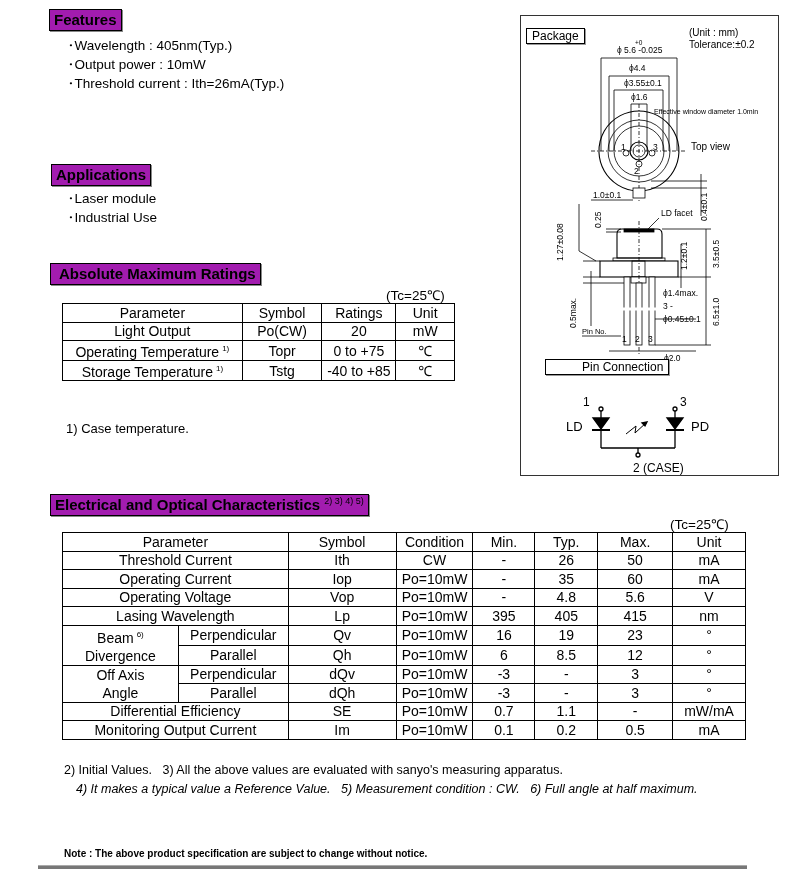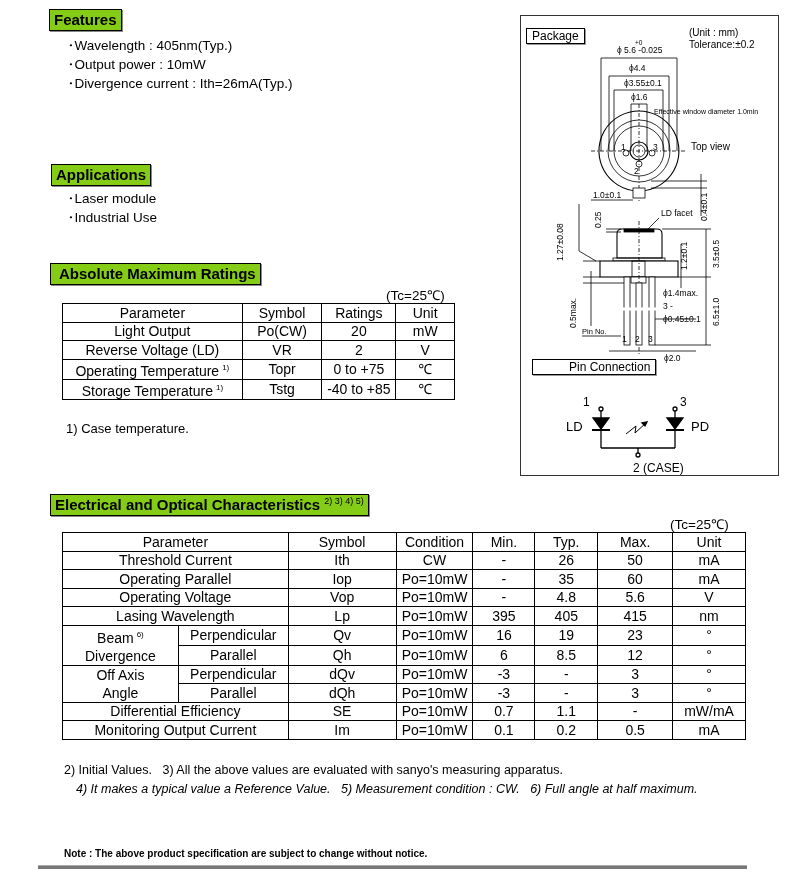--- a/index.html
+++ b/index.html
@@ -1,38 +1,38 @@
 <!DOCTYPE html>
 <html><head>
 <meta charset="utf-8">
 <style>
   html, body { margin:0; padding:0; background:#ffffff; }
   body { width:800px; height:869px; position:relative; overflow:hidden; font-family:"Liberation Sans", sans-serif; color:#000; }
-  .sec-title { position:absolute; border:1.5px solid #000; padding:1px 4px 2px 4px; font-size:15px; font-weight:bold; background:#84cc16; white-space:nowrap; box-shadow:1px 1px 0 #888; }
+  .sec-title { position:absolute; border:1.5px solid #000; padding:1px 4px 2px 4px; font-size:15px; font-weight:bold; background:#a21caf; white-space:nowrap; box-shadow:1px 1px 0 #888; }
   .sec-title sup { font-size:9px; font-weight:normal; margin-left:4px; }
   .bullets { position:absolute; font-size:13.5px; line-height:19.2px; }
   .bullets div::before { content:"・"; margin-right:-3px; }
   table.spec { position:absolute; border-collapse:collapse; font-size:14px; }
   table.spec td { border:1.3px solid #000; text-align:center; padding:0 2px; height:17.5px; line-height:16px; white-space:nowrap; }
   table.spec sup { font-size:8px; vertical-align:6px; margin-left:3px; }
   .tc { position:absolute; font-size:13.5px; }
   .note { position:absolute; font-size:12.5px; white-space:nowrap; }
   .pkg { position:absolute; left:481px; top:15px; width:257px; height:459px; border:1.5px solid #333;margin-left:39px; }
   .pkg-label { position:absolute; border:1.3px solid #000; padding:0 5px; font-size:12px; background:#fff; box-shadow:1px 1px 0 #999; }
   .bottom-rule { position:absolute; left:38px; top:865px; width:709px; height:4px; background:#777; border-top:1px solid #aaa; }
   svg text { font-family:"Liberation Sans", sans-serif; }
 </style>
 </head>
 <body>
 
 <div class="sec-title" style="left:49px;top:9px;"><span>Features</span></div>
 <div class="bullets" style="left:64px;top:36px;">
   <div>Wavelength : 405nm(Typ.)</div>
   <div>Output power : 10mW</div>
-  <div>Divergence current : Ith=26mA(Typ.)</div>
+  <div>Threshold current : Ith=26mA(Typ.)</div>
 </div>
 
 <div class="sec-title" style="left:51px;top:164px;"><span>Applications</span></div>
 <div class="bullets" style="left:64px;top:189px;">
   <div>Laser module</div>
   <div>Industrial Use</div>
 </div>
 
 <div class="sec-title" style="left:50px;top:263px;padding-left:8px;"><span>Absolute Maximum Ratings</span></div>
 <div class="tc" style="left:386px;top:286px;">(Tc=25℃)</div>
@@ -48,26 +48,20 @@
     <td>Parameter</td>
     <td>Symbol</td>
     <td>Ratings</td>
     <td>Unit</td>
   </tr>
   <tr>
     <td><span>Light Output</span></td>
     <td>Po(CW)</td>
     <td>20</td>
     <td>mW</td>
-  </tr>
-  <tr>
-    <td><span>Reverse Voltage (LD)</span></td>
-    <td>VR</td>
-    <td>2</td>
-    <td>V</td>
   </tr>
   <tr>
     <td><span>Operating Temperature</span><sup>1)</sup></td>
     <td>Topr</td>
     <td>0 to +75</td>
     <td>℃</td>
   </tr>
   <tr>
     <td><span>Storage Temperature</span><sup>1)</sup></td>
     <td>Tstg</td>
@@ -169,21 +163,21 @@
       <line x1="134" y1="303" x2="175" y2="303"></line>
       <text x="61" y="318" font-size="7.5" stroke="none" fill="#000">Pin No.</text>
       <line x1="61" y1="320" x2="100" y2="320"></line>
       <text x="101" y="326" stroke="none" fill="#000">1</text>
       <text x="114" y="326" stroke="none" fill="#000">2</text>
       <text x="127" y="326" stroke="none" fill="#000">3</text>
       <line x1="88" y1="335" x2="175" y2="335"></line>
       <text x="143" y="345" stroke="none" fill="#000">ϕ2.0</text>
     </g>
   </svg>
-  <div class="pkg-label" style="left:11px;top:343px;padding-left:36px;">Pin Connection</div>
+  <div class="pkg-label" style="left:24px;top:343px;padding-left:36px;">Pin Connection</div>
   <svg width="257" height="110" viewBox="0 0 257 110" style="position:absolute;left:0;top:360px;">
     <g stroke="#000" stroke-width="1.3" fill="#000">
       <text x="62" y="30" font-size="12" stroke="none">1</text>
       <circle cx="80" cy="33" r="2" fill="#fff"></circle>
       <line x1="80" y1="35" x2="80" y2="42"></line>
       <path d="M 72 42 L 88 42 L 80 53 Z"></path>
       <line x1="71" y1="54" x2="89" y2="54" stroke-width="2"></line>
       <text x="45" y="55" font-size="13" stroke="none">LD</text>
       <line x1="80" y1="55" x2="80" y2="72" fill="none"></line>
       <path d="M 105 58 L 115 50 L 114 57 L 126 46" fill="none" stroke-width="1"></path>
@@ -229,21 +223,21 @@
   <tr>
     <td colspan="2">Threshold Current</td>
     <td>Ith</td>
     <td>CW</td>
     <td>-</td>
     <td>26</td>
     <td>50</td>
     <td>mA</td>
   </tr>
   <tr>
-    <td colspan="2">Operating Parallel</td>
+    <td colspan="2">Operating Current</td>
     <td>Iop</td>
     <td>Po=10mW</td>
     <td>-</td>
     <td>35</td>
     <td>60</td>
     <td>mA</td>
   </tr>
   <tr>
     <td colspan="2">Operating Voltage</td>
     <td>Vop</td>

